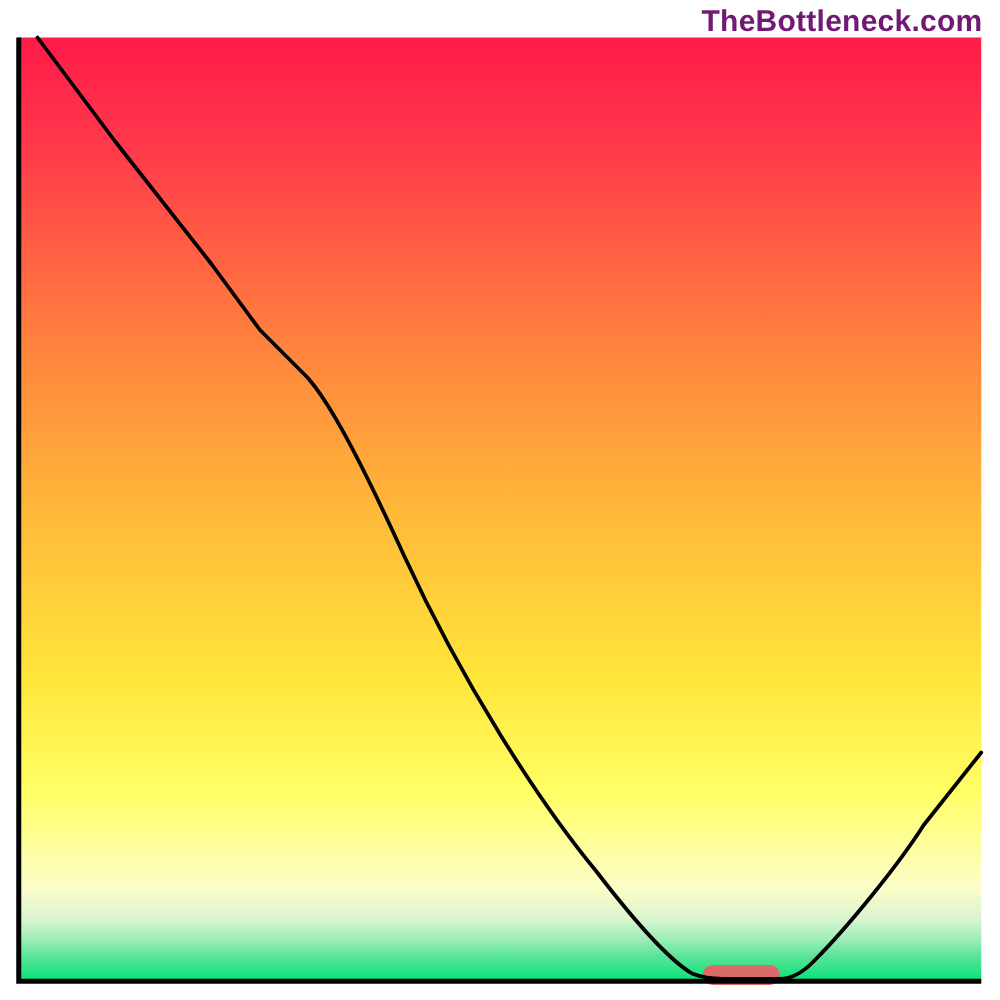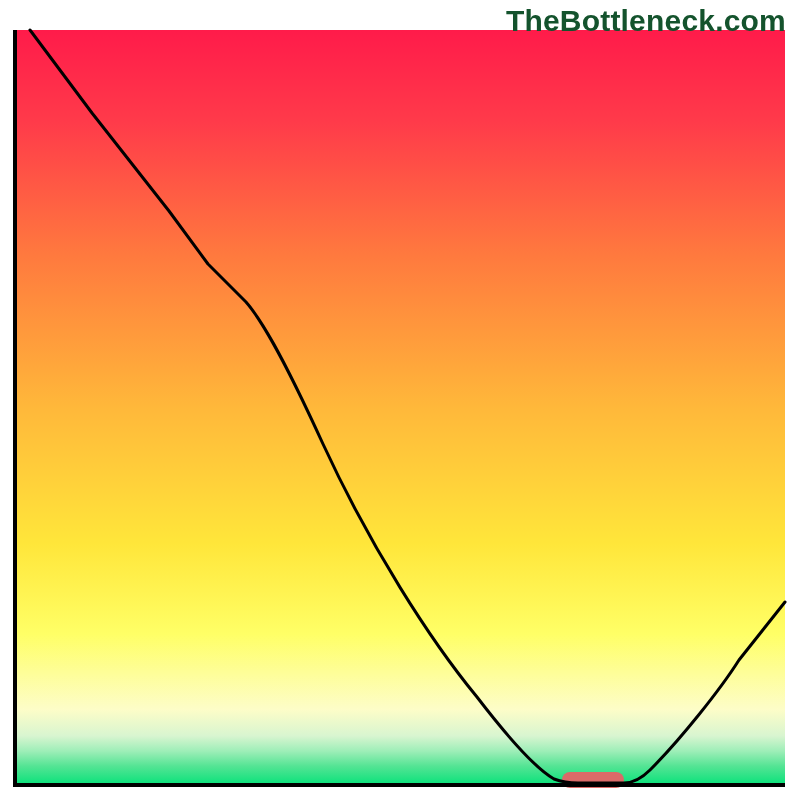--- a/index.html
+++ b/index.html
@@ -12,23 +12,23 @@
   }
   .container {
     position: relative;
     width: 800px;
     height: 800px;
   }
   .watermark {
     position: absolute;
     top: 4px;
     right: 14px;
-    font-size: 30px;
+    font-size: 24px;
     font-weight: 600;
-    color: #14532d;
+    color: #701a75;
     letter-spacing: 0.2px;
   }
   svg {
     position: absolute;
     top: 0;
     left: 0;
   }
 </style>
 </head>
 <body>

